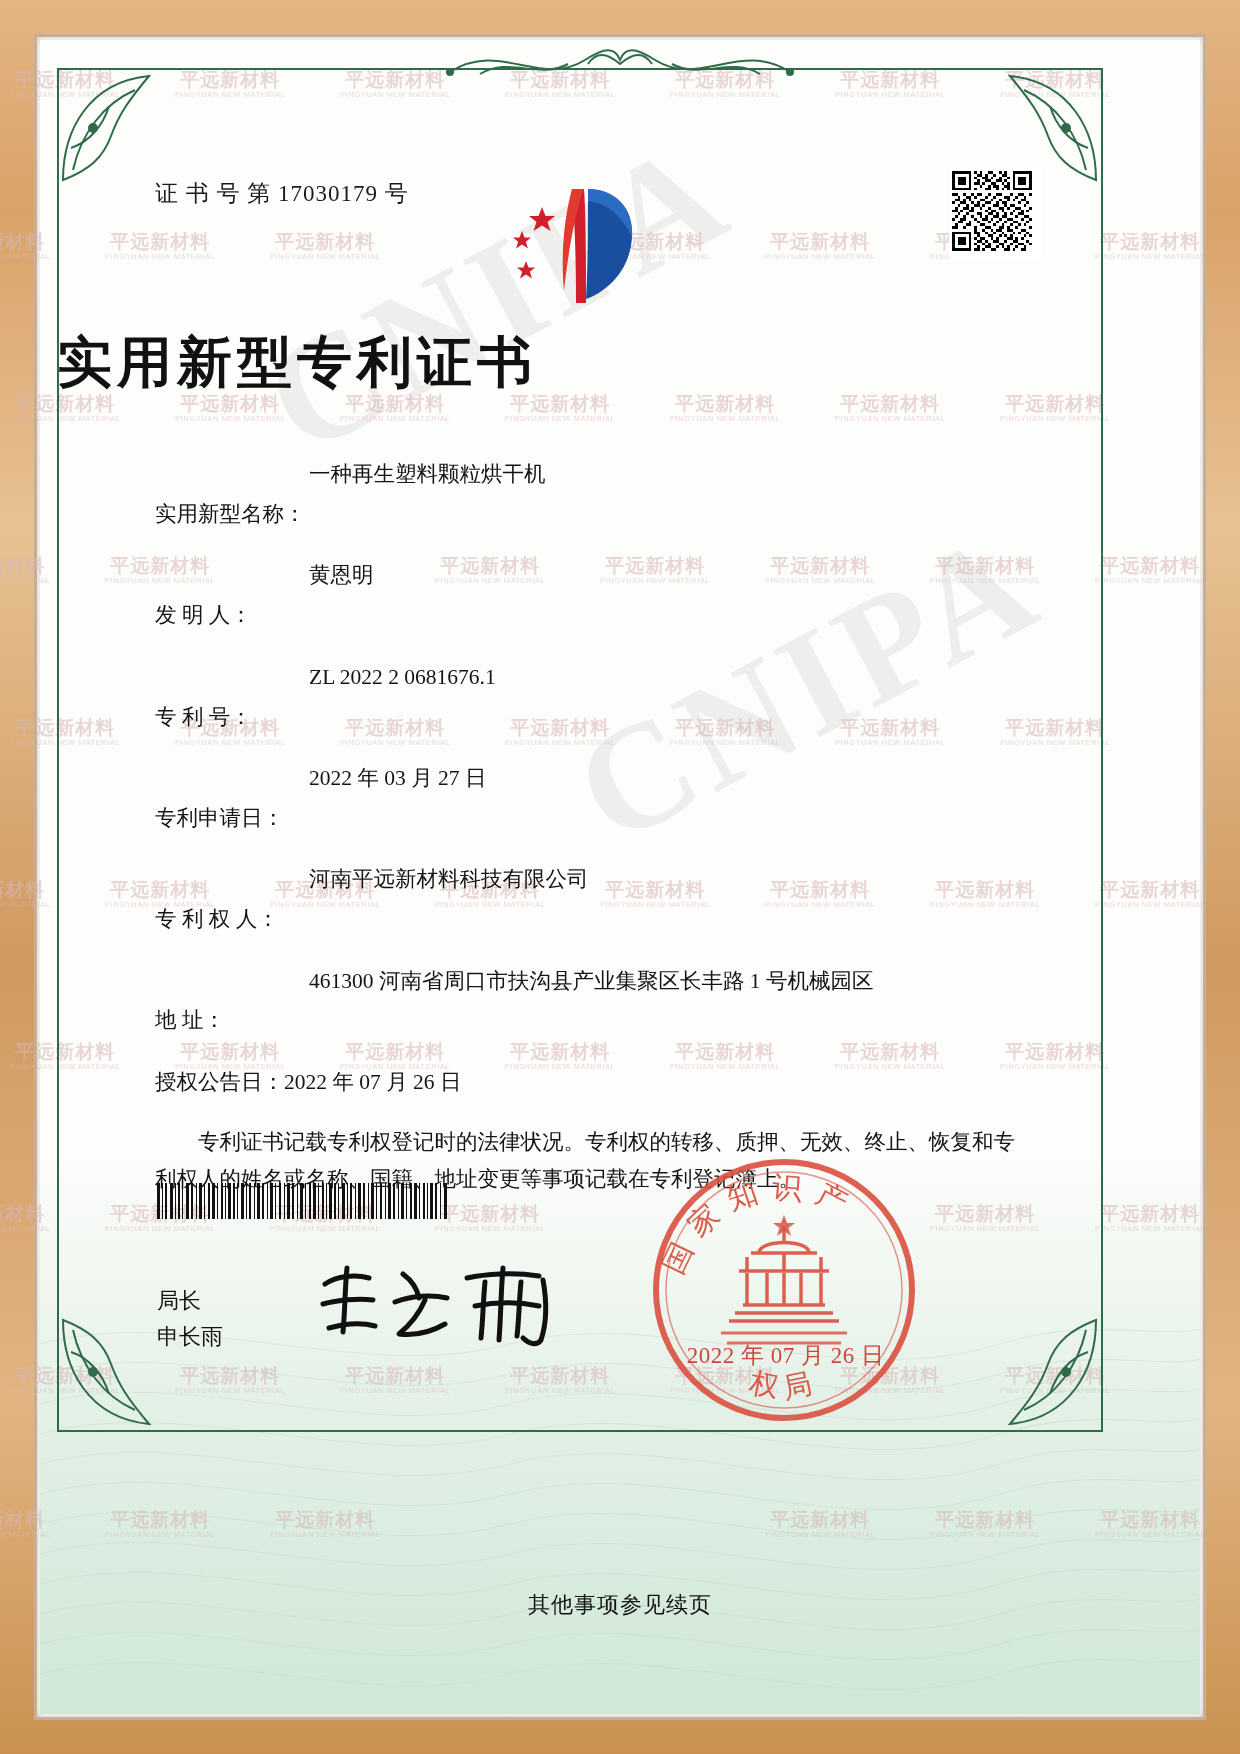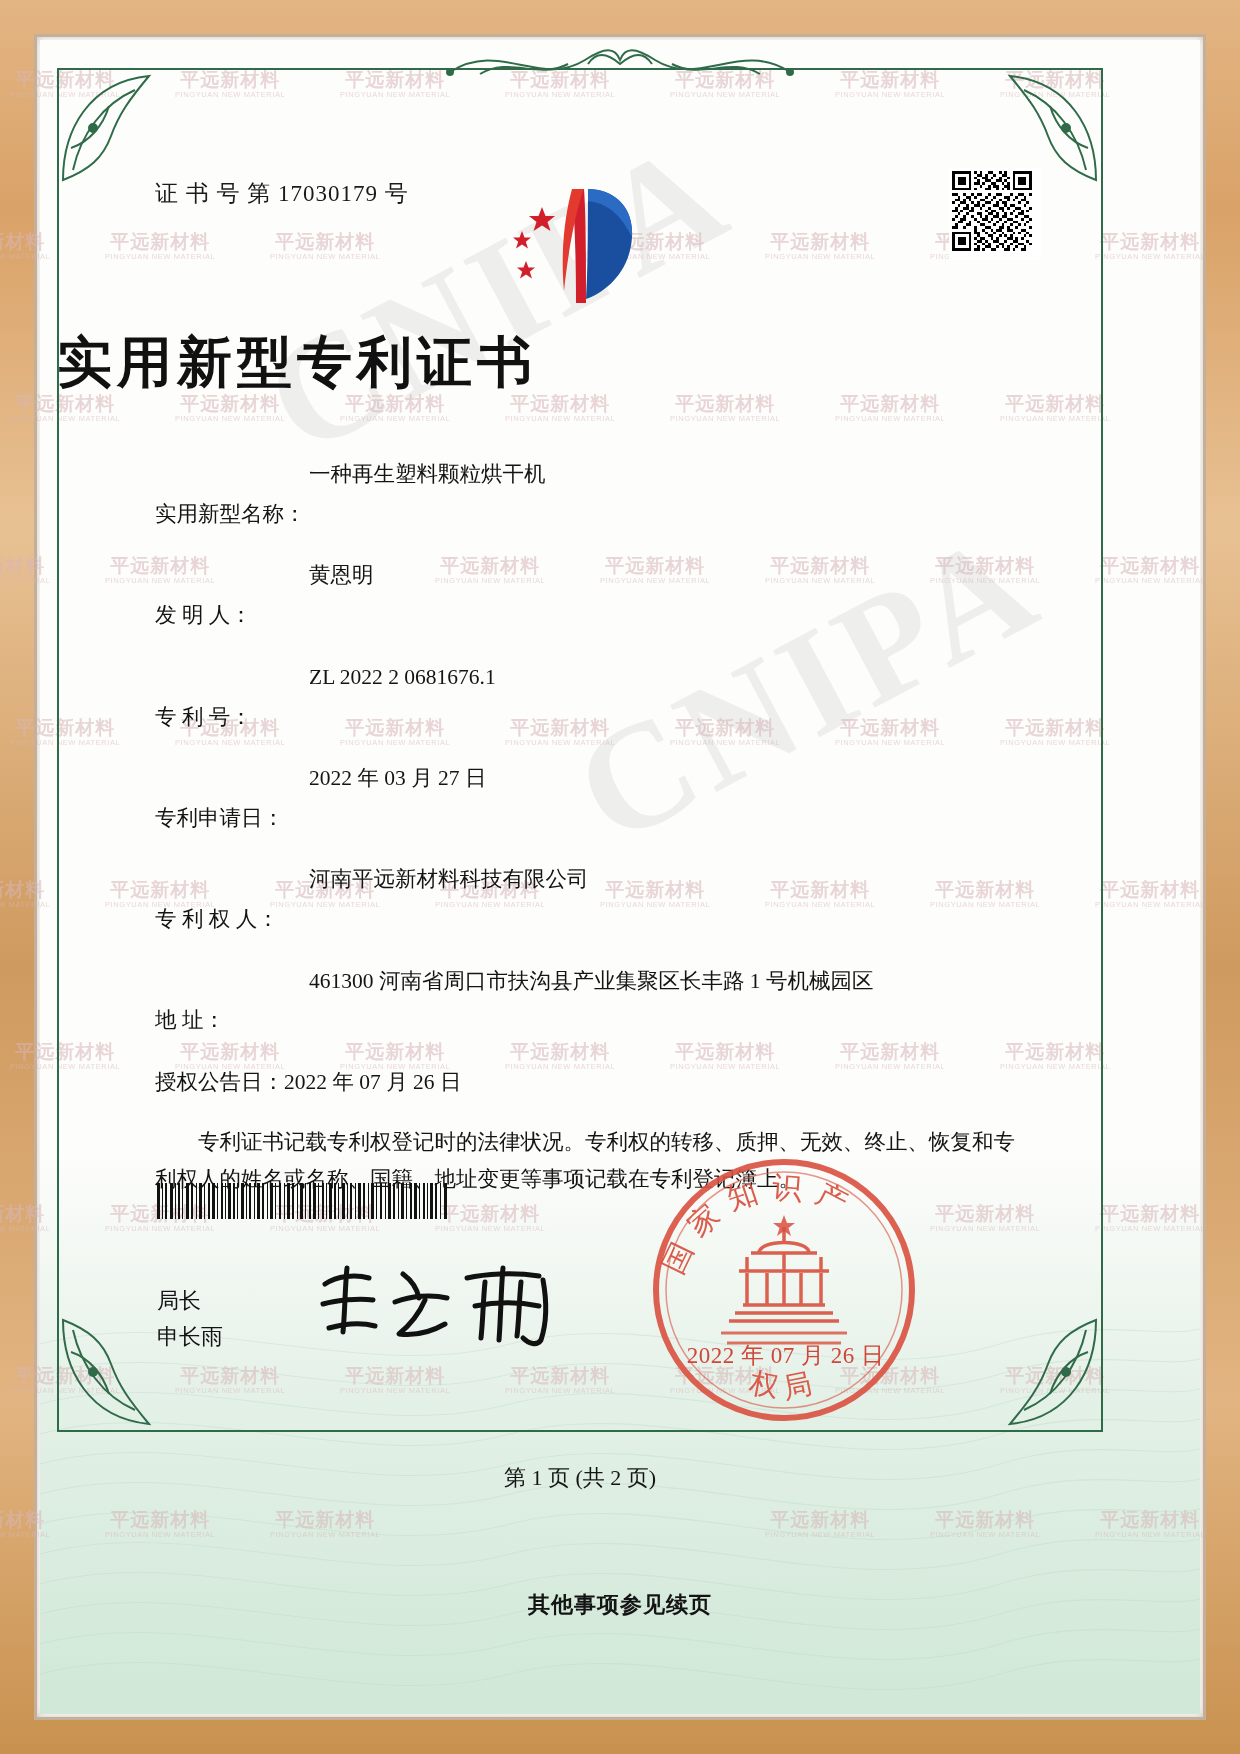--- a/index.html
+++ b/index.html
@@ -1052,17 +1052,16 @@
       <g opacity="0.85" fill="#d9503f">
         <polygon points="137,62 140,70 148,70 141.5,75 144,83 137,78 130,83 132.5,75 126,70 134,70"></polygon>
       </g>
       <g opacity="0.8" stroke="#d9503f" stroke-width="3" fill="none">
         <path d="M74,180 L200,180"></path>
         <path d="M80,190 L194,190"></path>
       </g>
     </svg>
     <div class="seal-date">2022 年 07 月 26 日</div>
 
-    <div class="page-no">第 1 页 (共 2 页)</div>
   </div>
 
-  <div class="footnote" style="position:absolute; left:40px; width:1160px; top:1590px;font-weight:bold;">其他事项参见续页</div>
+  <div class="footnote" style="position:absolute; left:40px; width:1160px; top:1590px;">其他事项参见续页</div>
 </div>
 
 </body></html>

